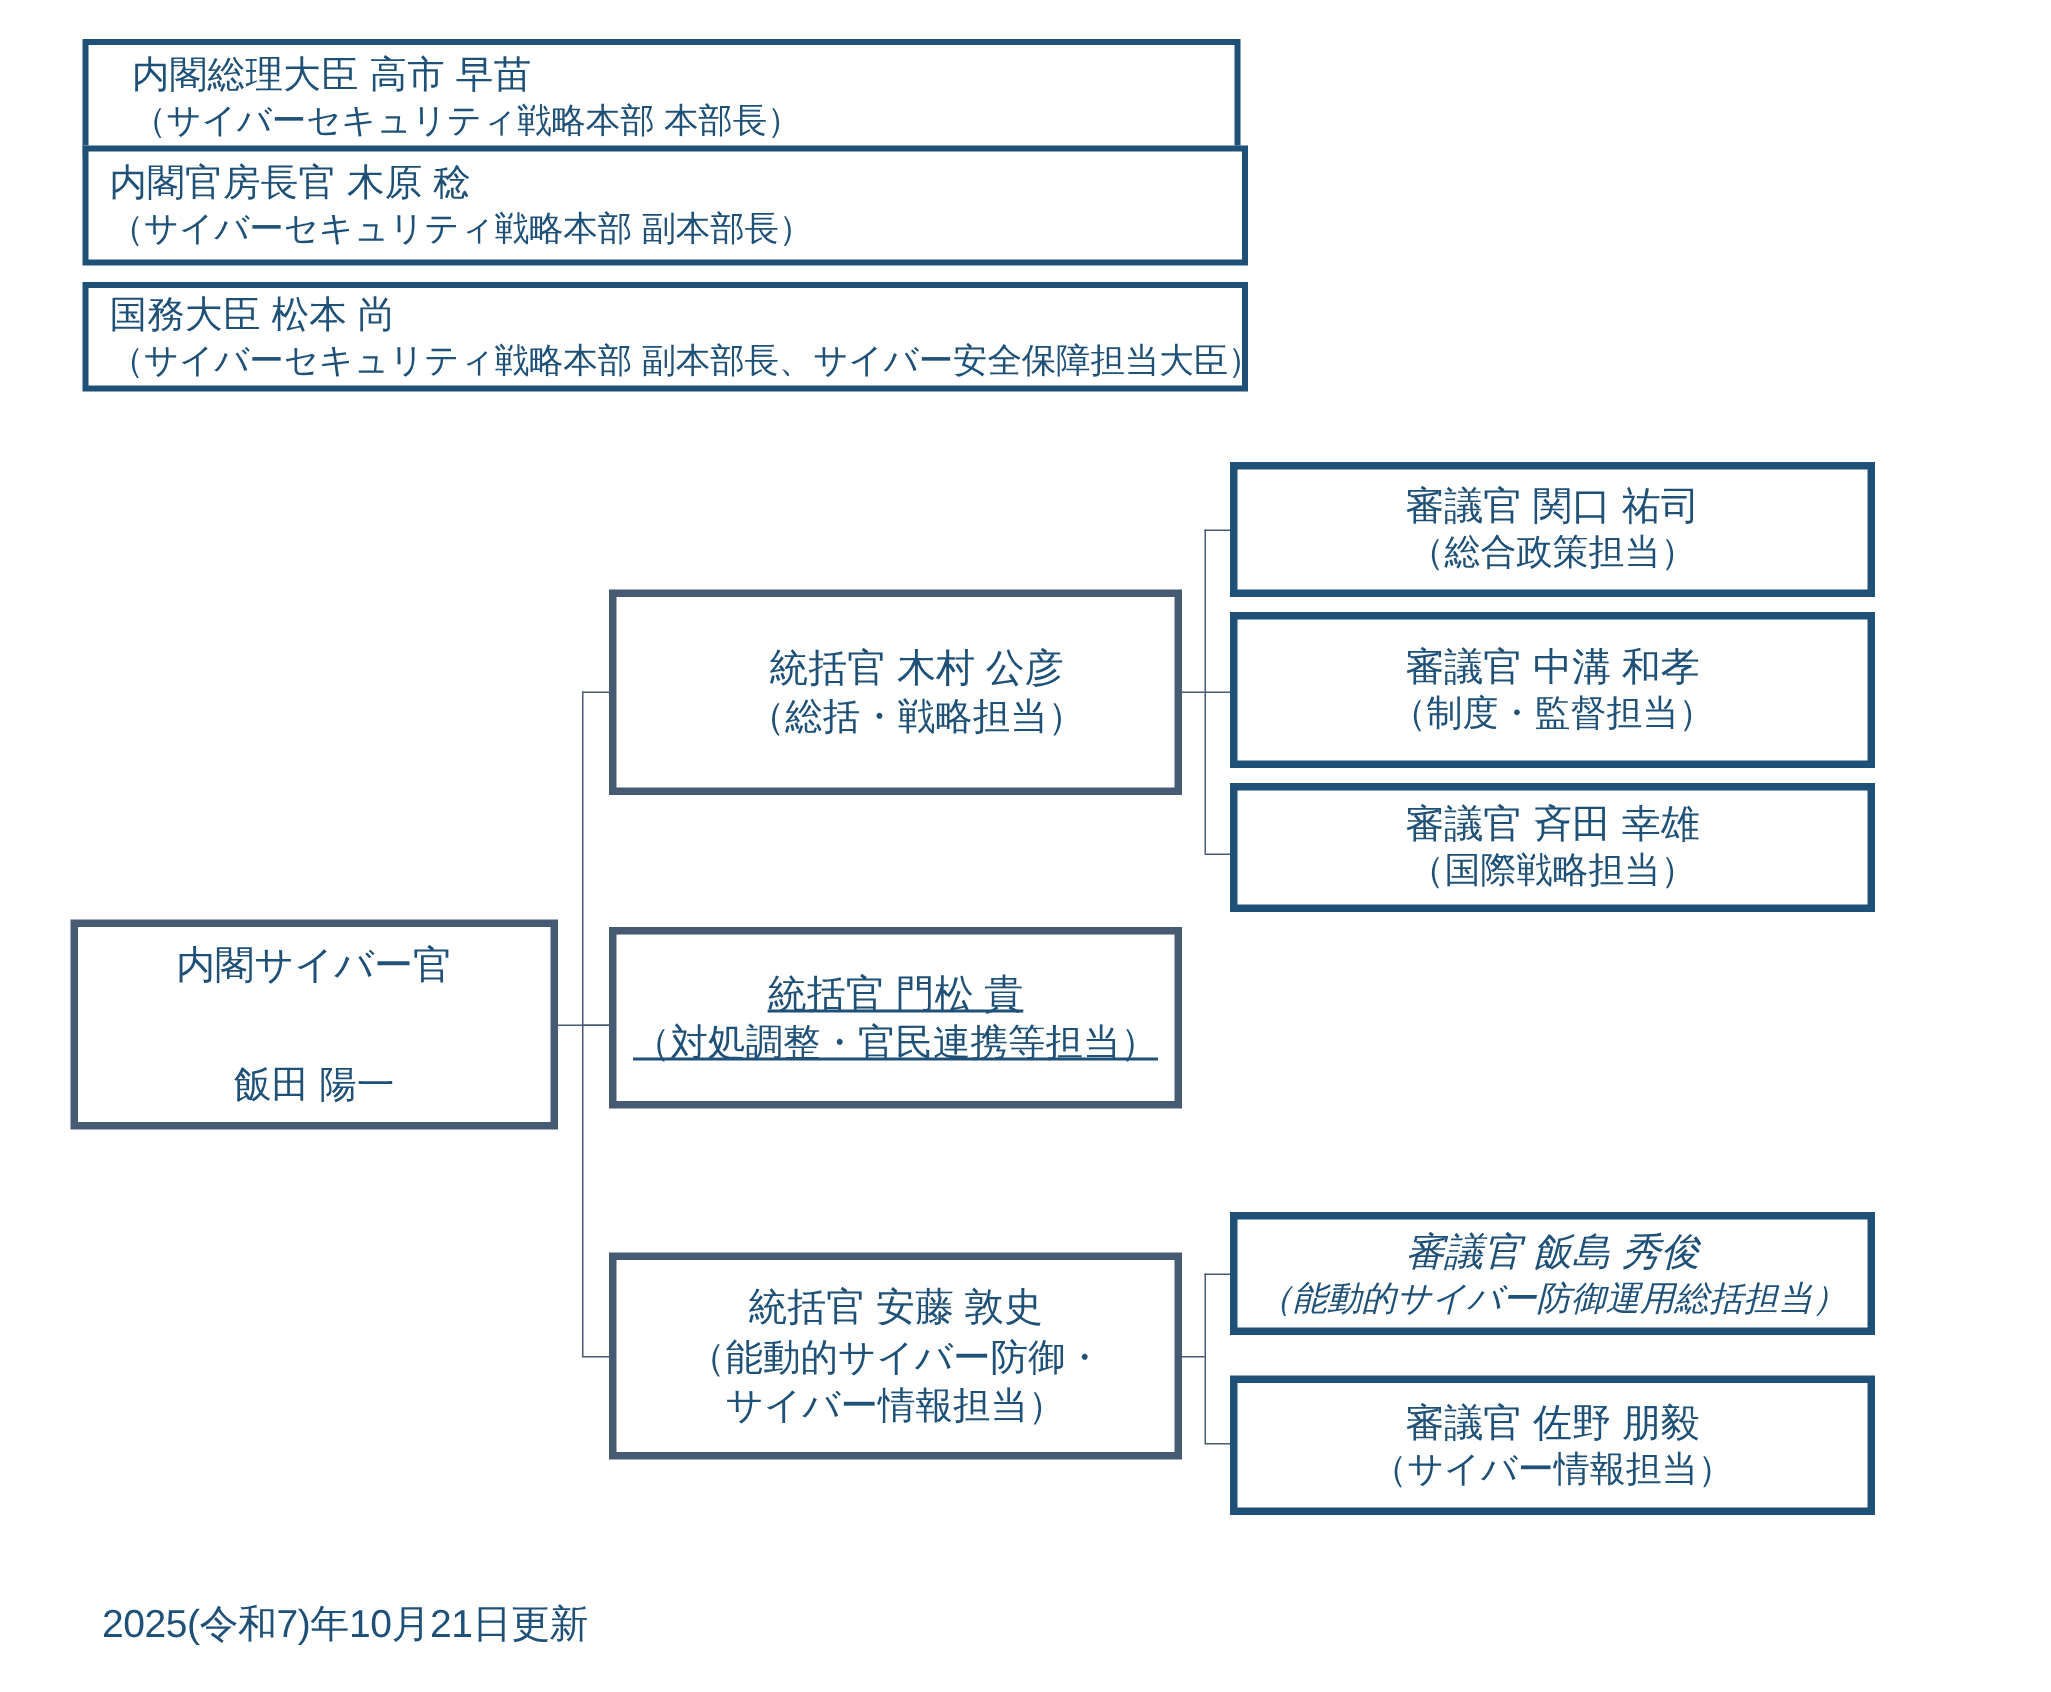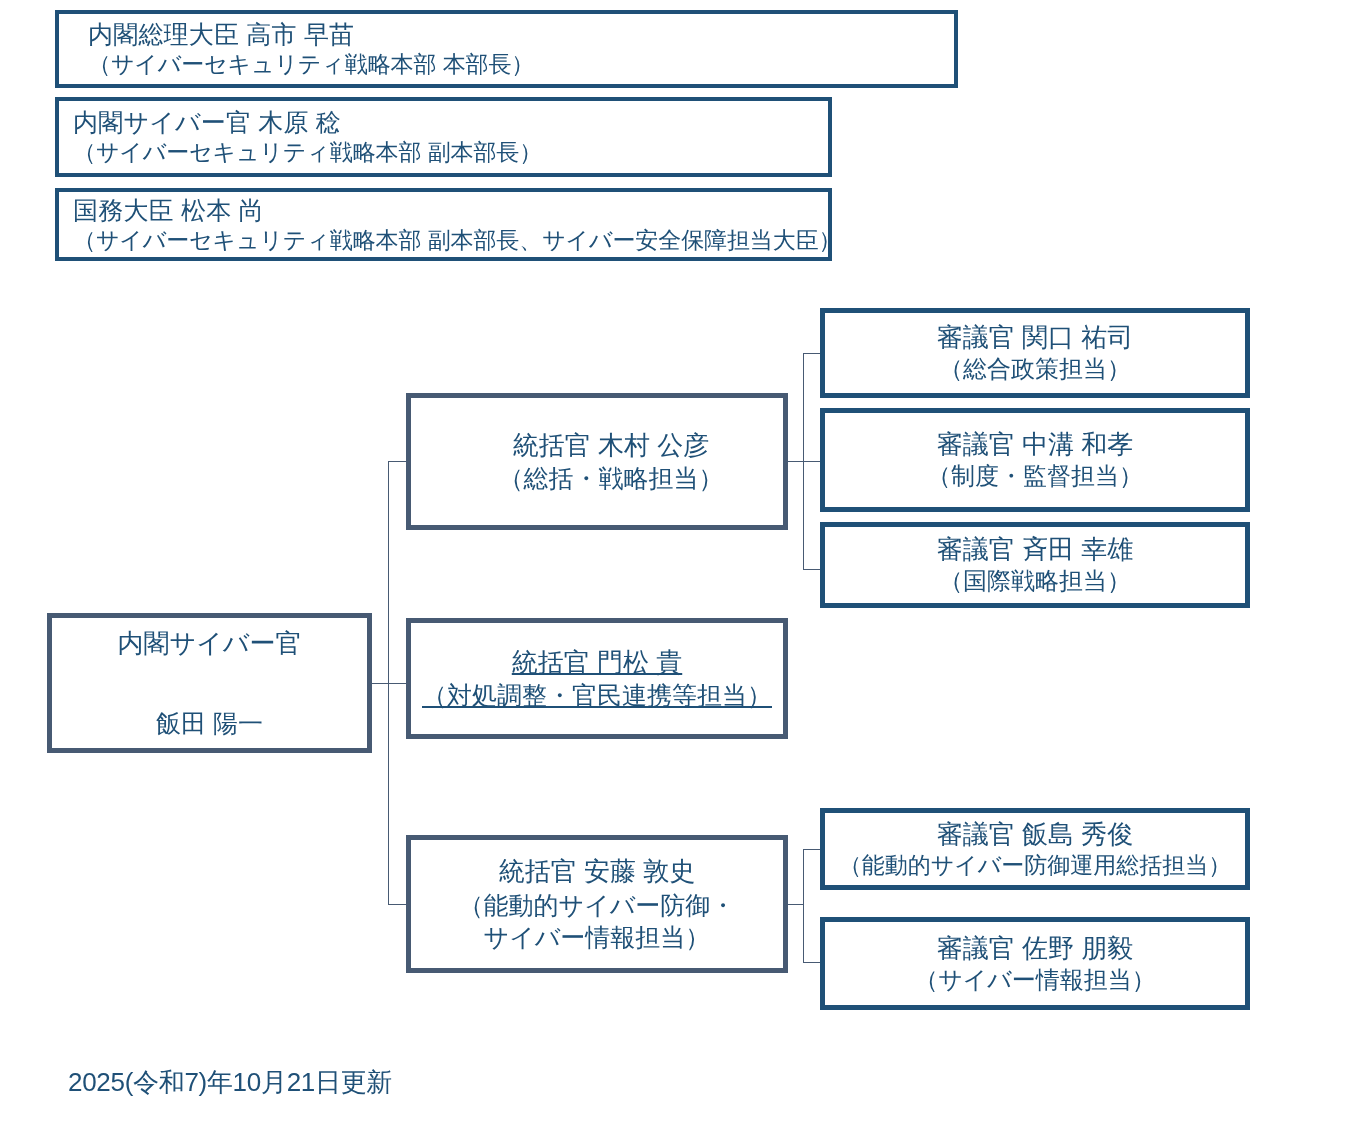--- a/index.html
+++ b/index.html
@@ -98,27 +98,27 @@
     color: #1f5077;
     white-space: nowrap;
     letter-spacing: -0.3px;
   }
 </style>
 </head>
 <body>
 
 <div id="chart">
 
-  <div class="box exec" style="left:55px; top:10px; width:903px; height:78px;padding-left:29px;">
+  <div class="box exec" style="left:55px; top:26px; width:772px; height:78px;padding-left:29px;">
     <span class="line1">内閣総理大臣  高市  早苗</span>
     <span class="line2">（サイバーセキュリティ戦略本部 本部長）</span>
   </div>
 
   <div class="box exec" style="left:55px; top:97px; width:777px; height:80px;">
-    <span class="line1">内閣サイバー官  木原  稔</span>
+    <span class="line1">内閣官房長官  木原  稔</span>
     <span class="line2">（サイバーセキュリティ戦略本部 副本部長）</span>
   </div>
 
   <div class="box exec" style="left:55px; top:188px; width:777px; height:73px;">
     <span class="line1">国務大臣  松本  尚</span>
     <span class="line2">（サイバーセキュリティ戦略本部 副本部長、サイバー安全保障担当大臣）</span>
   </div>
 
   <div class="conn h" style="left:372px; top:683px; width:34px;"></div>
 
@@ -168,21 +168,21 @@
   <div class="box navy" style="left:820px; top:522px; width:430px; height:86px;">
     <span class="line1">審議官  斉田 幸雄</span>
     <span class="line2">（国際戦略担当）</span>
   </div>
 
   <div class="box navy" style="left:820px; top:408px; width:430px; height:104px;">
     <span class="line1">審議官  中溝 和孝</span>
     <span class="line2">（制度・監督担当）</span>
   </div>
 
-  <div class="box navy tight" style="left:820px; top:808px; width:430px; height:82px;">
+  <div class="box navy tight" style="left:820px; top:808px; width:430px; height:82px;font-style:italic;">
     <span class="line1">審議官  飯島 秀俊</span>
     <span class="line2">（能動的サイバー防御運用総括担当）</span>
   </div>
 
   <div class="box navy" style="left:820px; top:917px; width:430px; height:93px;text-align:right;">
     <span class="line1">審議官  佐野 朋毅</span>
     <span class="line2">（サイバー情報担当）</span>
   </div>
 
   <div id="updated">2025(令和7)年10月21日更新</div>

